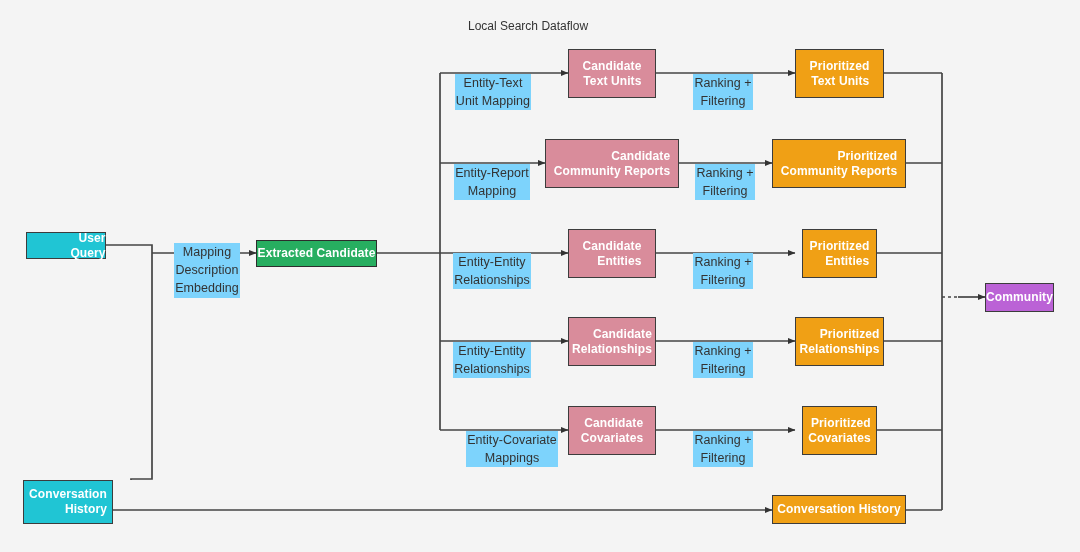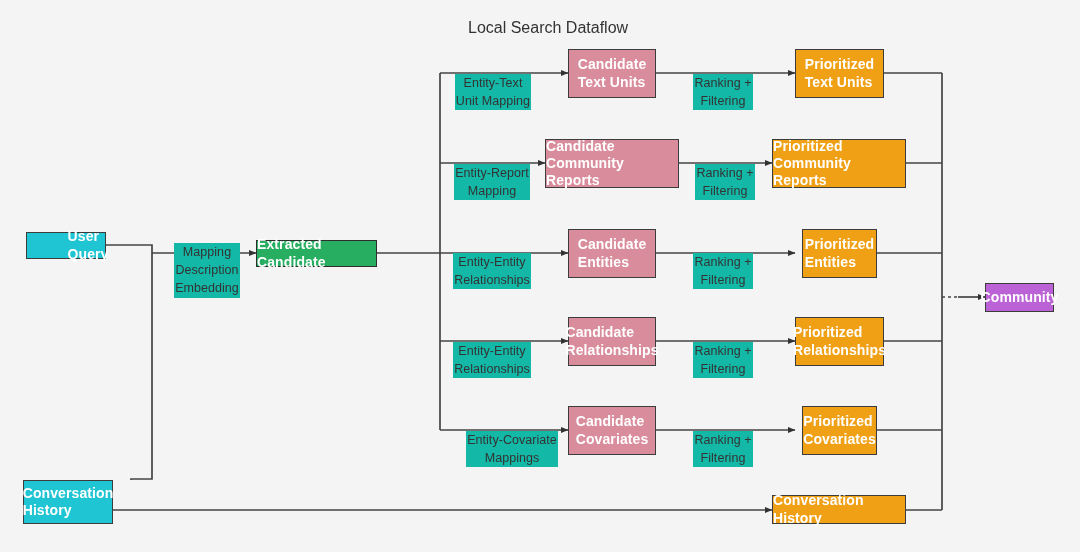--- a/index.html
+++ b/index.html
@@ -26,25 +26,25 @@
     width: 1080px;
     height: 552px;
   }
   .node {
     position: absolute;
     box-sizing: border-box;
     border: 1.6px solid #333333;
     display: flex;
     align-items: center;
     justify-content: center;
-    text-align: left;
+    text-align: right;
     font-weight: bold;
     color: #ffffff;
     line-height: 1.22;
-    font-size: 14px;
+    font-size: 12px;
     letter-spacing: 0.1px;
     z-index: 5;
     white-space: pre-line;
   }
   .node.cyan    { background: #20c5d4; border-color: #3c3c3c; }
   .node.green   { background: #27ae60; border-color: #2d2d2d; }
   .node.pink    { background: #d98c9b; border-color: #3c3c3c; }
   .node.orange  { background: #f0a015; border-color: #3c3c3c; }
   .node.purple  { background: #bb62d6; border-color: #3c3c3c; }
 
@@ -52,27 +52,27 @@
     position: absolute;
     font-size: 12.5px;
     color: #333333;
     text-align: center;
     line-height: 1.45;
     white-space: pre-line;
     z-index: 6;
     letter-spacing: 0.05px;
   }
   .edge-label span {
-    background: #14b8a6;
+    background: #7dd3fc;
     padding: 0 1px;
     display: inline-block;
   }
   .title {
     position: absolute;
-    font-size: 16px;
+    font-size: 12px;
     color: #333333;
     z-index: 6;
     white-space: nowrap;
   }
 </style>
 </head>
 <body>
 
 <div id="diagram">
 

